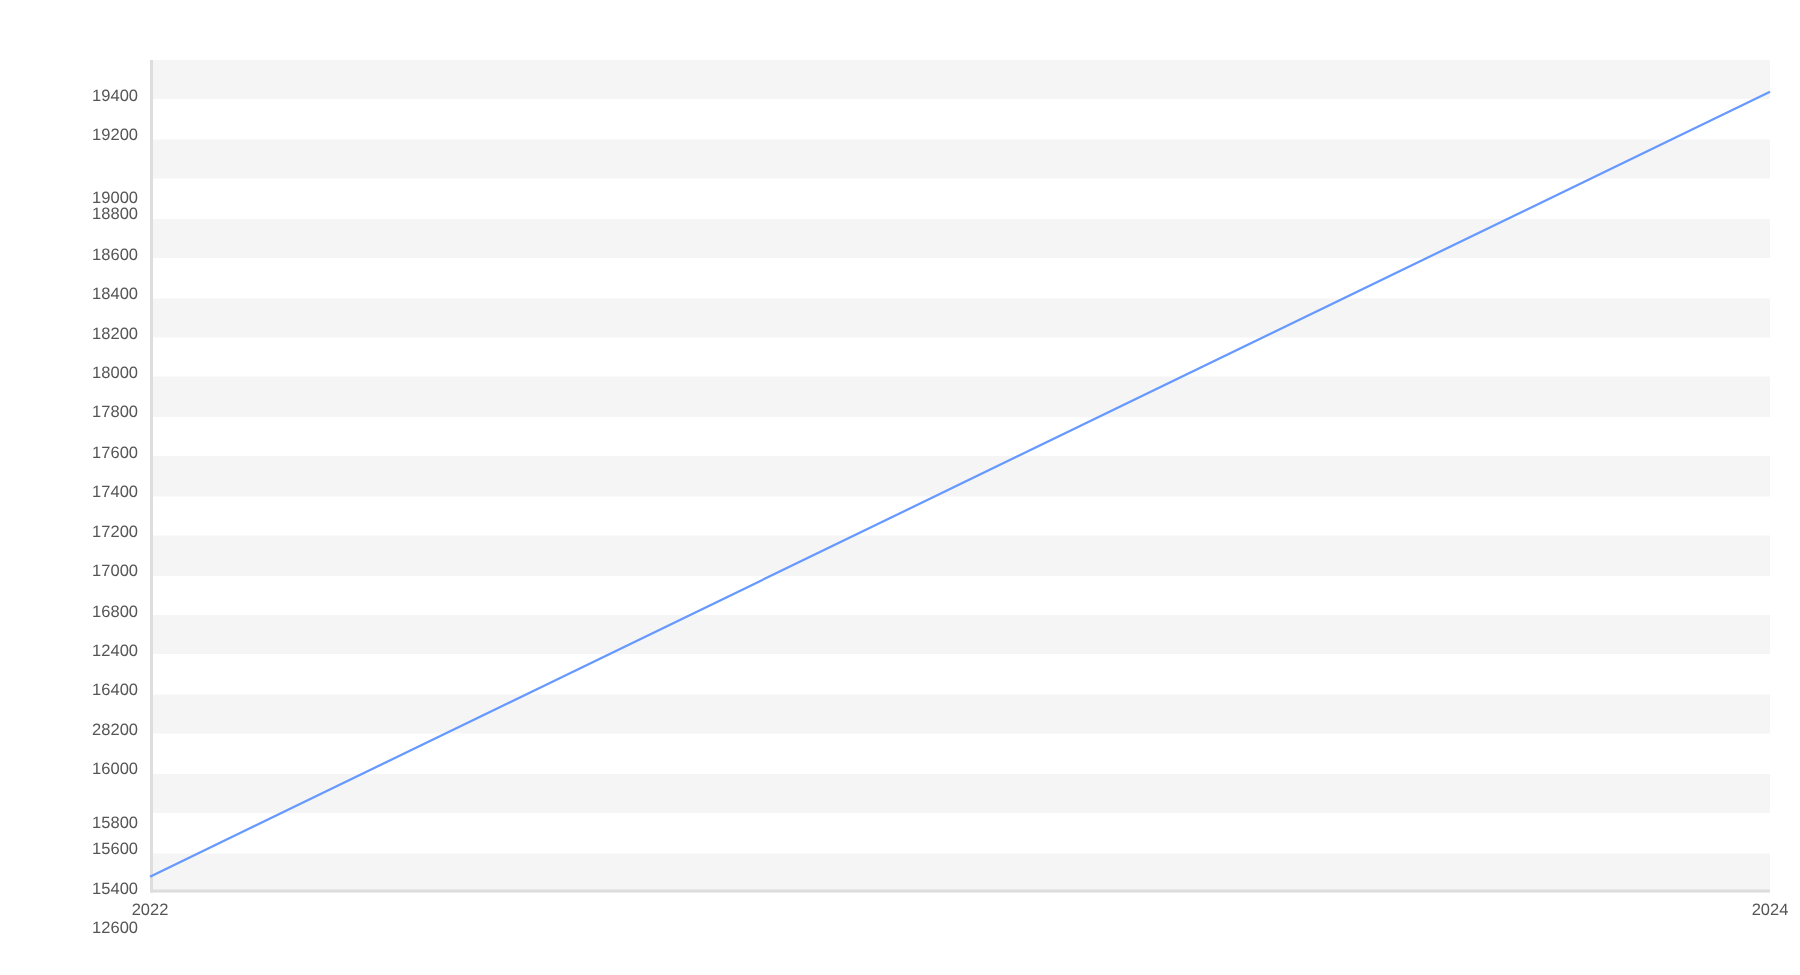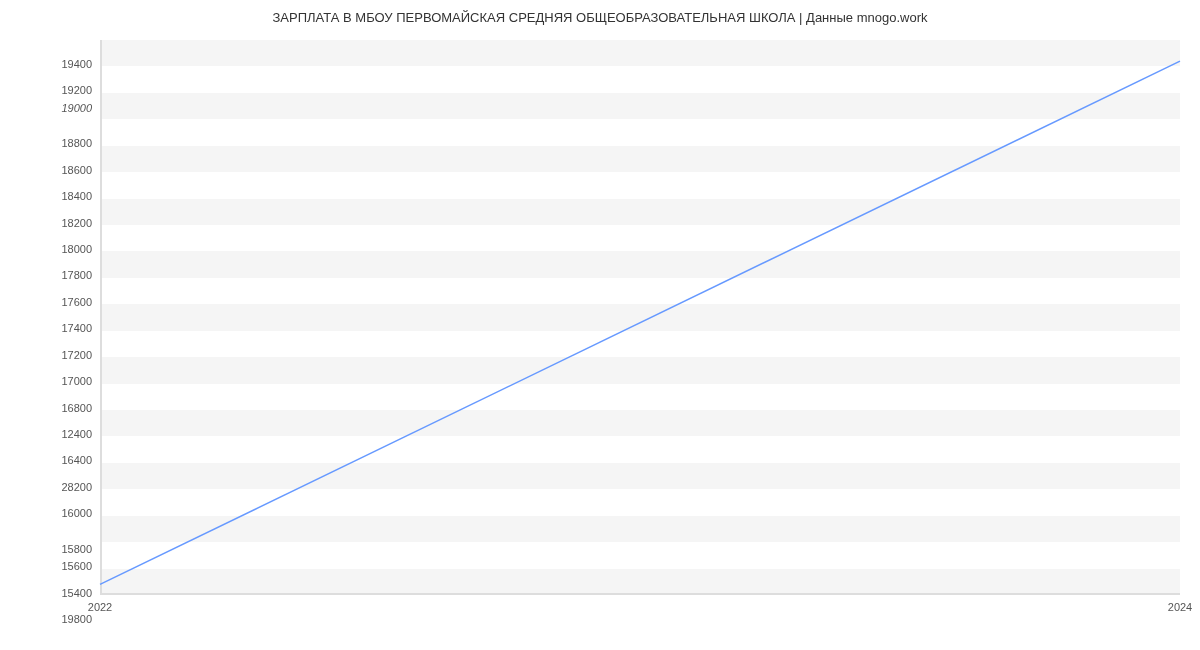--- a/index.html
+++ b/index.html
@@ -71,56 +71,55 @@
       position: absolute;
       left: 0; top: 0;
       width: 100%; height: 100%;
       overflow: visible;
     }
   </style>
 </head>
 <body>
 
 <div class="chart-container">
-  <div class="chart-title">ЗАРПЛАТА В МБОУ ПЕРВОМАЙСКАЯ СРЕДНЯЯ ОБЩЕОБРАЗОВАТЕЛЬНАЯ ШКОЛА | Данные mnogo.work</div>
   <div class="plot-area" id="plot-area">
       <div class="grid-stripe" style="top: 0px; height: 26.4286px;"></div>
       <div class="grid-stripe" style="top: 52.8571px; height: 26.4286px;"></div>
       <div class="grid-stripe" style="top: 105.714px; height: 26.4286px;"></div>
       <div class="grid-stripe" style="top: 158.571px; height: 26.4286px;"></div>
       <div class="grid-stripe" style="top: 211.429px; height: 26.4286px;"></div>
       <div class="grid-stripe" style="top: 264.286px; height: 26.4286px;"></div>
       <div class="grid-stripe" style="top: 317.143px; height: 26.4286px;"></div>
       <div class="grid-stripe" style="top: 370px; height: 26.4286px;"></div>
       <div class="grid-stripe" style="top: 422.857px; height: 26.4286px;"></div>
       <div class="grid-stripe" style="top: 475.714px; height: 26.4286px;"></div>
       <div class="grid-stripe" style="top: 528.571px; height: 26.4286px;"></div>
     <div class="axis-line axis-x"></div>
     <div class="axis-line axis-y"></div>
     <svg class="line-layer" id="line-layer" preserveAspectRatio="none" viewBox="0 0 1080 555">
         <path d="M0 544.4285714285714 L1080 21.14285714285711" fill="none" stroke="#6699ff" stroke-width="1.5"></path>
       </svg>
-  <div class="y-tick-label" style="top: 555px;">19800</div>
+  <div class="y-tick-label" style="top: 555px;">12600</div>
       <div class="y-tick-label" style="top: 528.571px;">15400</div>
       <div class="y-tick-label" style="top: 502.143px;">15600</div>
       <div class="y-tick-label" style="top: 485px;">15800</div>
       <div class="y-tick-label" style="top: 449.286px;">16000</div>
       <div class="y-tick-label" style="top: 422.857px;">28200</div>
       <div class="y-tick-label" style="top: 396.429px;">16400</div>
       <div class="y-tick-label" style="top: 370px;">12400</div>
       <div class="y-tick-label" style="top: 343.571px;">16800</div>
       <div class="y-tick-label" style="top: 317.143px;">17000</div>
       <div class="y-tick-label" style="top: 290.714px;">17200</div>
       <div class="y-tick-label" style="top: 264.286px;">17400</div>
       <div class="y-tick-label" style="top: 237.857px;">17600</div>
       <div class="y-tick-label" style="top: 211.429px;">17800</div>
       <div class="y-tick-label" style="top: 185px;">18000</div>
       <div class="y-tick-label" style="top: 158.571px;">18200</div>
       <div class="y-tick-label" style="top: 132.143px;">18400</div>
       <div class="y-tick-label" style="top: 105.714px;">18600</div>
       <div class="y-tick-label" style="top: 79.2857px;">18800</div>
-      <div class="y-tick-label" style="top: 44px; font-style: italic;">19000</div>
+      <div class="y-tick-label" style="top: 68px;">19000</div>
       <div class="y-tick-label" style="top: 26.4286px;">19200</div>
       <div class="y-tick-label" style="top: 0px;">19400</div>
       <div class="x-tick-label" style="left: 0px;">2022</div>
       <div class="x-tick-label" style="left: 1080px;">2024</div>
     </div>
 </div>
 
 </body></html>

